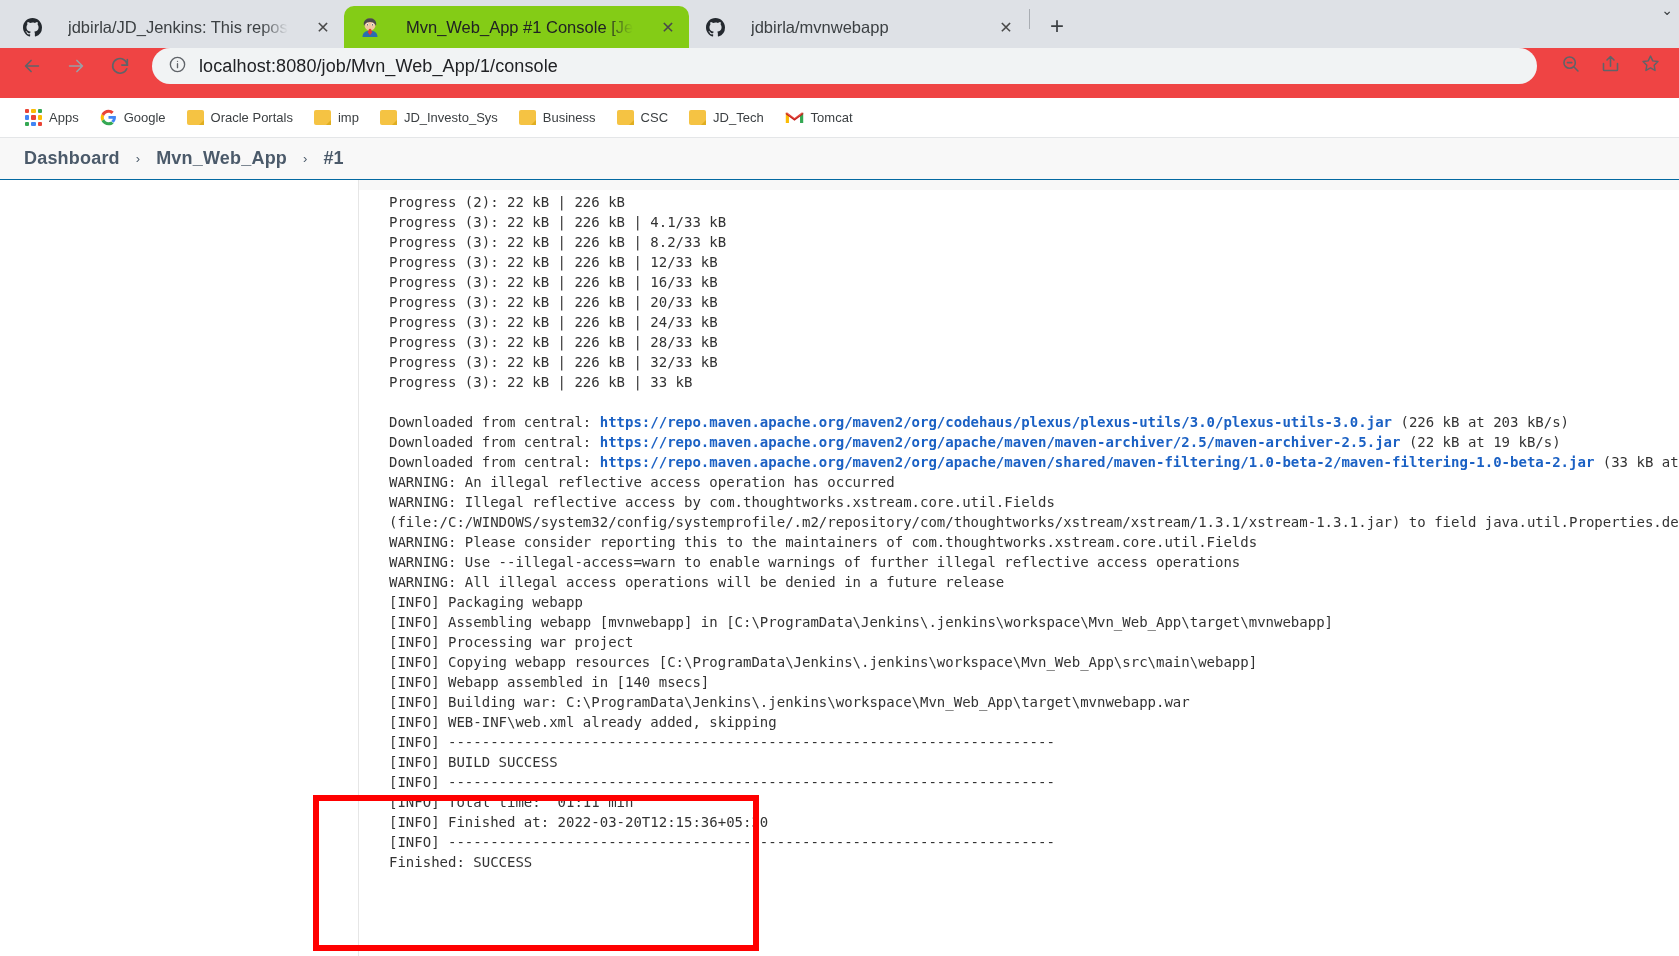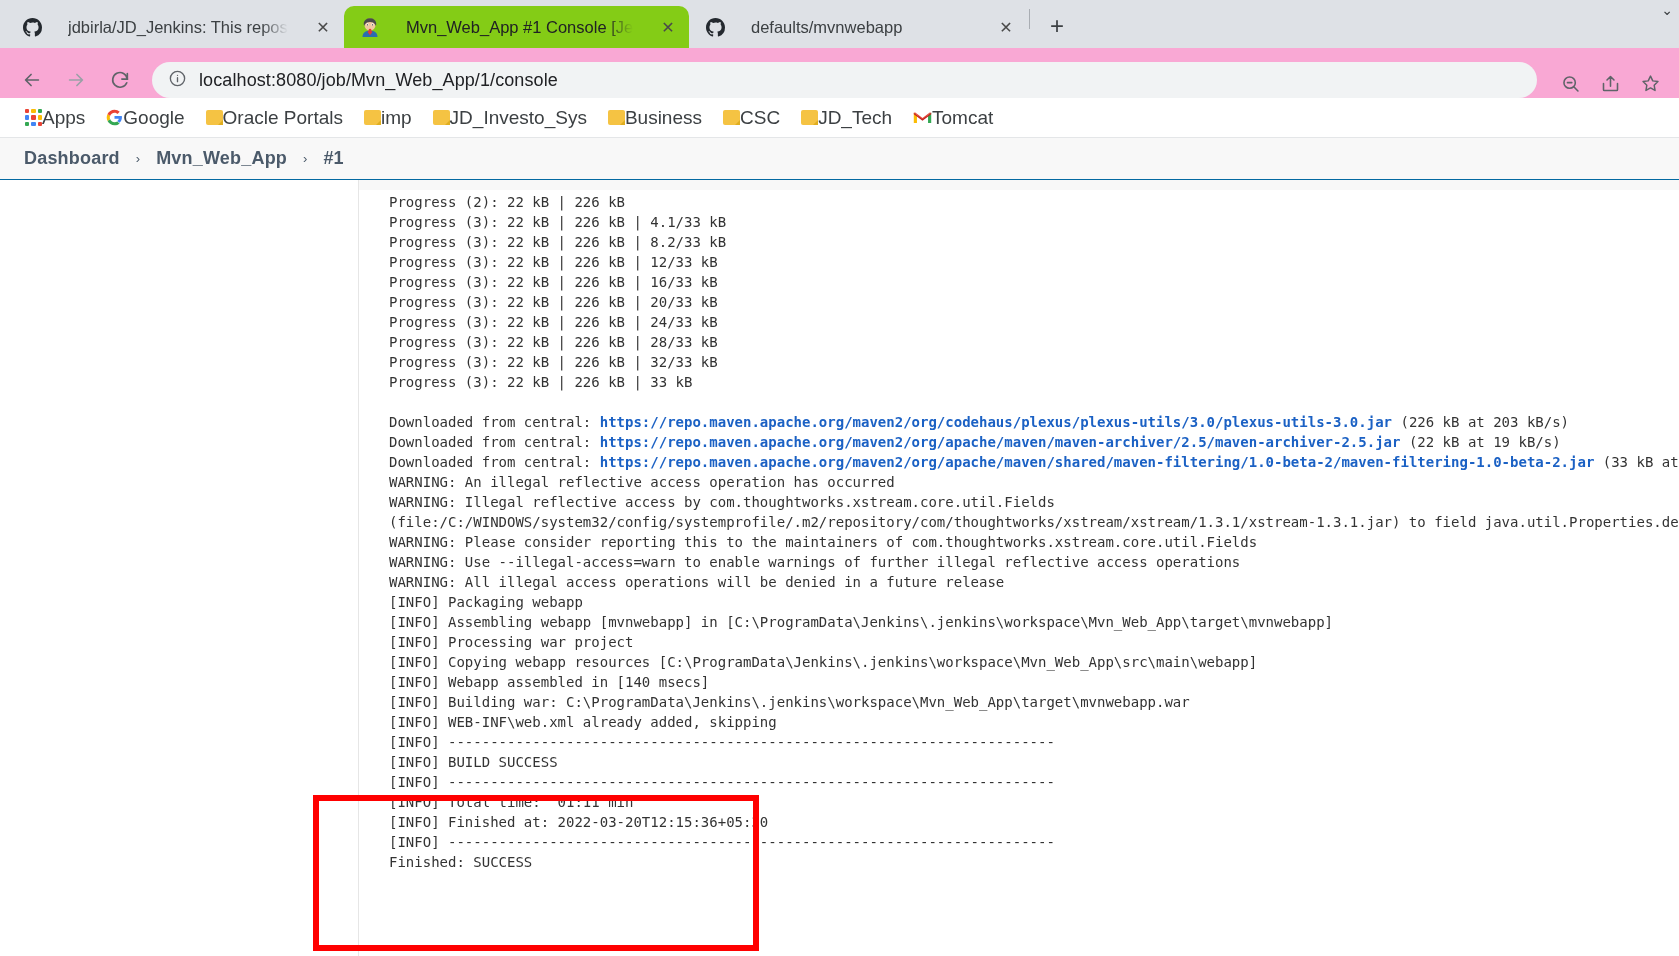--- a/index.html
+++ b/index.html
@@ -71,23 +71,23 @@
     font-size: 24px; color: #3c4043; font-weight: 300;
   }
   .win-ctrl {
     position:absolute; right: 6px; top: 2px;
     font-size: 14px; color:#3c4043;
   }
 
   
   .toolbar {
     height: 50px;
-    background: #f9a8d4;
-    display: flex;
-    align-items: flex-end;
+    background: #ef4444;
+    display: flex;
+    align-items: flex-start;
     padding: 0 14px;
     gap: 8px;
   }
   .navbtn {
     width: 36px; height:36px;
     display:flex; align-items:center; justify-content:center;
     color:#5f6368;
     flex: 0 0 36px;
   }
   .omnibox {
@@ -115,24 +115,24 @@
   .bookmarks {
     height: 40px;
     background: #fff;
     display: flex;
     align-items: center;
     padding: 0 16px;
     gap: 3px;
     border-bottom: 1px solid #e4e6e8;
   }
   .bm {
-    display:flex; align-items:center; 
+    display:flex; align-items:center; gap: 7px;
     padding: 4px 9px;
     border-radius: 4px;
-    font-size: 19px;
+    font-size: 13px;
     color: #3c4043;
     white-space: nowrap;
     justify-content: space-between;
   }
   .bm-folder {
     width: 17px; height: 15px;
     background: #f5c343;
     border-radius: 2px 2px 3px 2px;
     position: relative;
     flex: 0 0 17px;
@@ -243,21 +243,21 @@
       <span class="tab-title">Mvn_Web_App #1 Console [Jenki</span>
       <span class="tab-close">✕</span>
     </div>
 
     <div class="tab inactive">
       <span class="tab-favicon">
         <svg width="19" height="19" viewBox="0 0 16 16">
             <path fill="#24292f" d="M8 0C3.58 0 0 3.58 0 8c0 3.54 2.29 6.53 5.47 7.59.4.07.55-.17.55-.38 0-.19-.01-.82-.01-1.49-2.01.37-2.53-.49-2.69-.94-.09-.23-.48-.94-.82-1.13-.28-.15-.68-.52-.01-.53.63-.01 1.08.58 1.23.82.72 1.21 1.87.87 2.33.66.07-.52.28-.87.51-1.07-1.78-.2-3.64-.89-3.64-3.95 0-.87.31-1.59.82-2.15-.08-.2-.36-1.02.08-2.12 0 0 .67-.21 2.2.82a7.4 7.4 0 0 1 2-.27c.68 0 1.36.09 2 .27 1.53-1.04 2.2-.82 2.2-.82.44 1.1.16 1.92.08 2.12.51.56.82 1.27.82 2.15 0 3.07-1.87 3.75-3.65 3.95.29.25.54.73.54 1.48 0 1.07-.01 1.93-.01 2.2 0 .21.15.46.55.38A8.01 8.01 0 0 0 16 8c0-4.42-3.58-8-8-8z"></path>
           </svg>
       </span>
-      <span class="tab-title">defaults/mvnwebapp</span>
+      <span class="tab-title">jdbirla/mvnwebapp</span>
       <span class="tab-close">✕</span>
     </div>
 
     <div class="tab-sep"></div>
 
 
     <div class="newtab">+</div>
     <div class="win-ctrl">⌄</div>
   </div>
 

